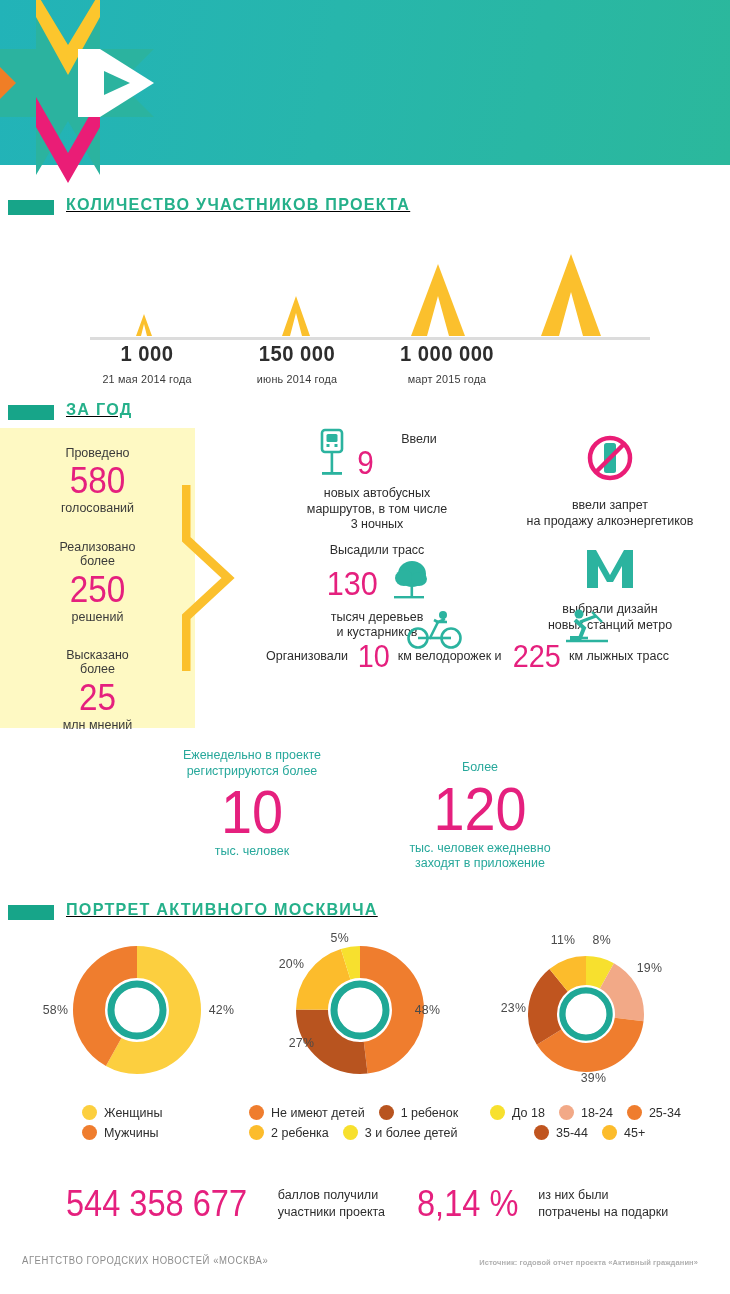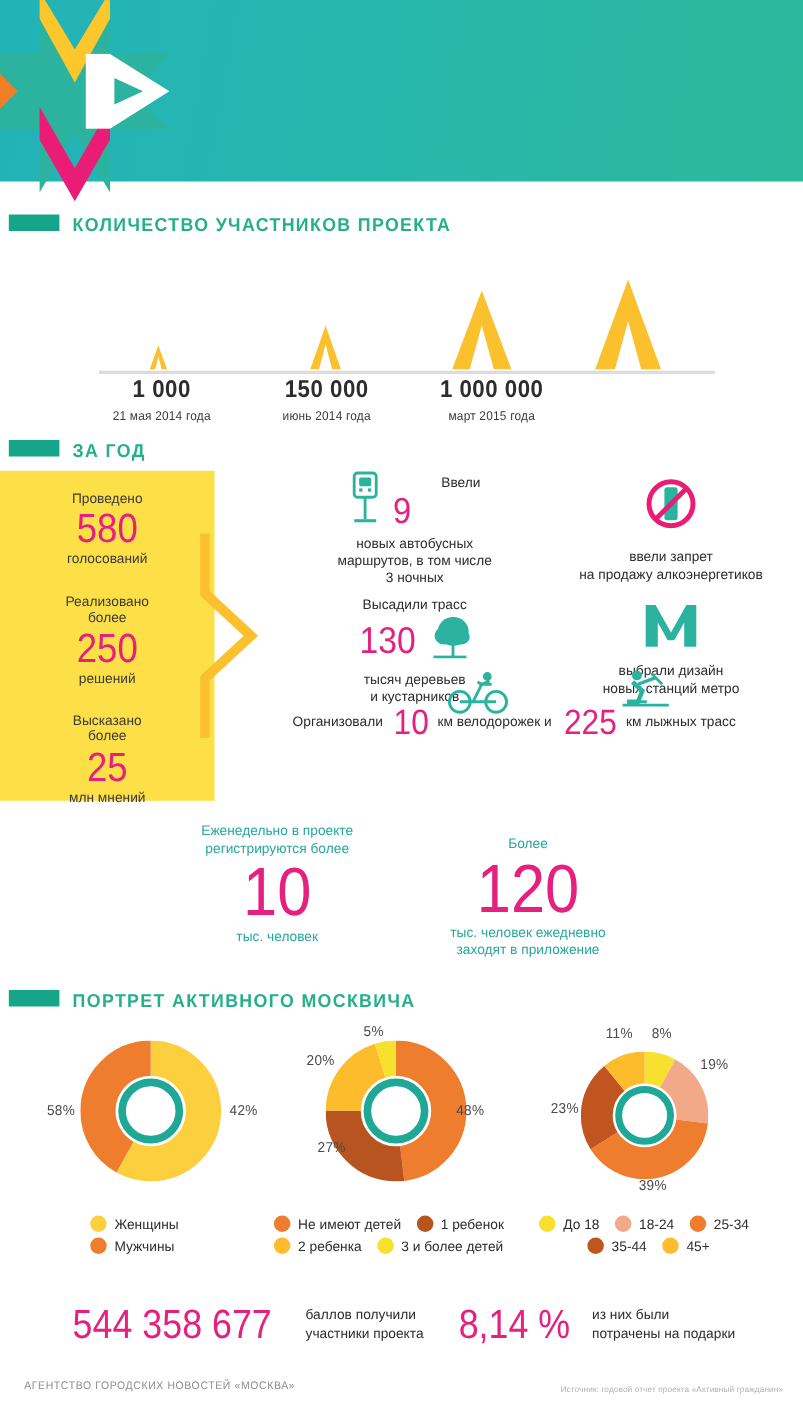--- a/index.html
+++ b/index.html
@@ -45,22 +45,23 @@
   
   .logo-wrap {
     position: absolute;
     left: -30px; top: -8px;
     width: 200px; height: 210px;
   }
   .logo-wrap svg { display: block; }
 
   
   .sec-head {
-    display: flex; align-items: flex-start;
+    display: flex; align-items: flex-end;
     padding-left: 8px;
+    text-decoration: underline;
   }
   .sec-bar {
     width: 46px; height: 15px;
     background: #17a589;
   }
   .sec-title {
     margin-left: 12px;
     font-family: "Liberation Sans Narrow", "Liberation Sans", sans-serif;
     color: #25b08a;
     font-size: 17px;
@@ -96,21 +97,21 @@
     font-family: "Liberation Sans Narrow", "Liberation Sans", sans-serif;
     font-size: 11.5px; color: #3a3a3a; letter-spacing: 0.2px;
     transform: scaleX(0.94);
   }
 
   
   .zagod { position: relative; margin-top: 6px; }
   .left-panel {
     position: absolute; left: 0; top: 28px;
     width: 195px; height: 300px;
-    background: #fde047;
+    background: #fef9c3;
   }
   .lp-item { text-align: center; }
   .lp-label {
     font-size: 12.5px; color: #3a3a3a; line-height: 1.15;
   }
   .lp-num {
     font-family: "Liberation Sans Narrow", "Liberation Sans", sans-serif;
     font-size: 37px; font-weight: 400; color: #e5207e;
     line-height: 1.0; margin: 2px 0;
     transform: scaleX(0.9);
@@ -164,22 +165,22 @@
   }
   .bt-txt { font-size: 12.5px; color: #2d2d2d; line-height: 1.3; margin-left: 6px; }
 
   .footer-left {
     position: absolute; left: 22px; top: 1255px;
     font-family: "Liberation Sans Narrow", "Liberation Sans", sans-serif;
     font-size: 10px; color: #8c8c8c; letter-spacing: 0.6px;
     transform: scaleX(0.95); transform-origin: left center;
   }
   .footer-right {
-    position: absolute; right: 18px; top: 1258px;
-    font-size: 7.5px; color: #b0b0b0; letter-spacing: 0.1px;
+    position: absolute; right: 32px; top: 1258px;
+    font-size: 7.5px; color: #b0b0b0; letter-spacing: 0.1px; font-weight: bold;
   }
 </style>
 </head>
 <body>
 
 <div class="header">
   <div class="logo-wrap">
     <svg width="200" height="210" viewBox="0 0 200 210">
 
       <polygon points="72,0 100,42 128,0 128,52 180,52 150,80 180,108 128,108 128,160 100,118 72,160 72,108 20,108 50,80 20,52 72,52" fill="#2bb39f" transform="translate(-10,5) scale(1.25) " opacity="0"></polygon>

